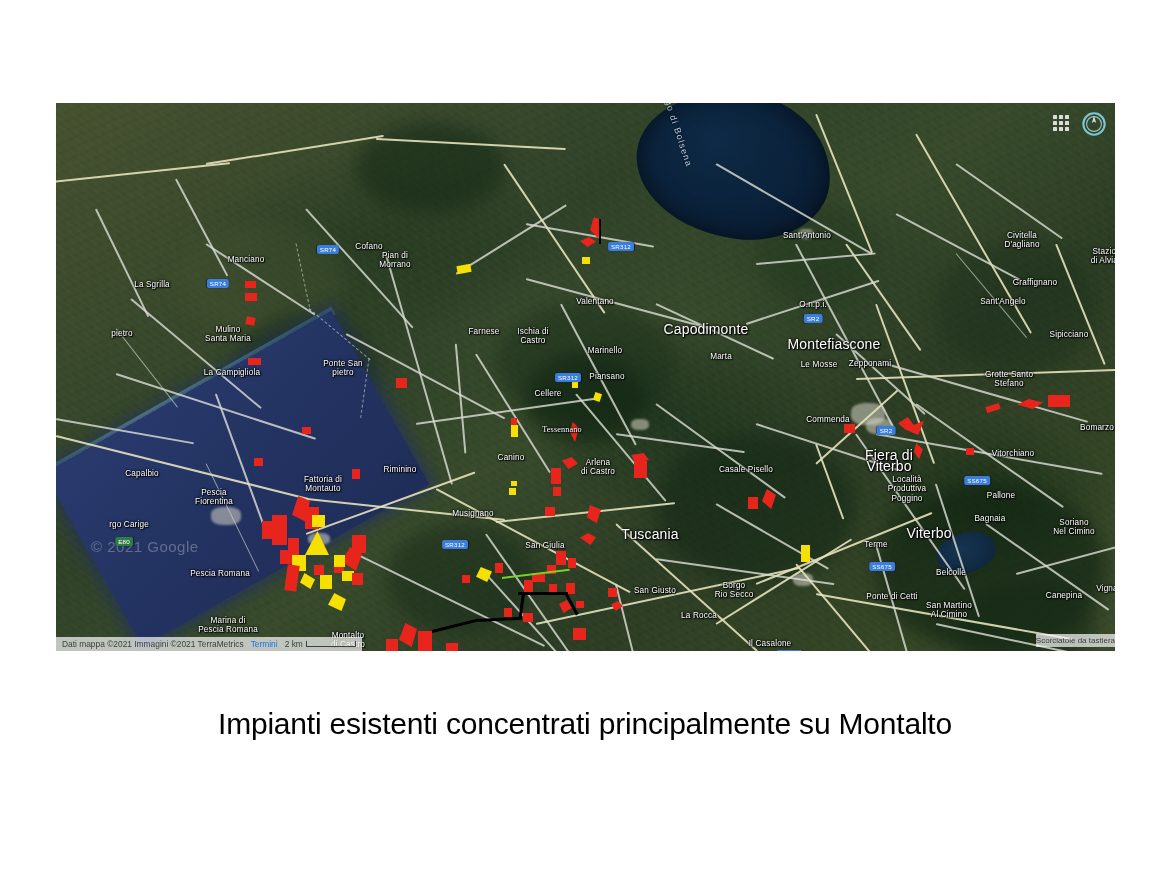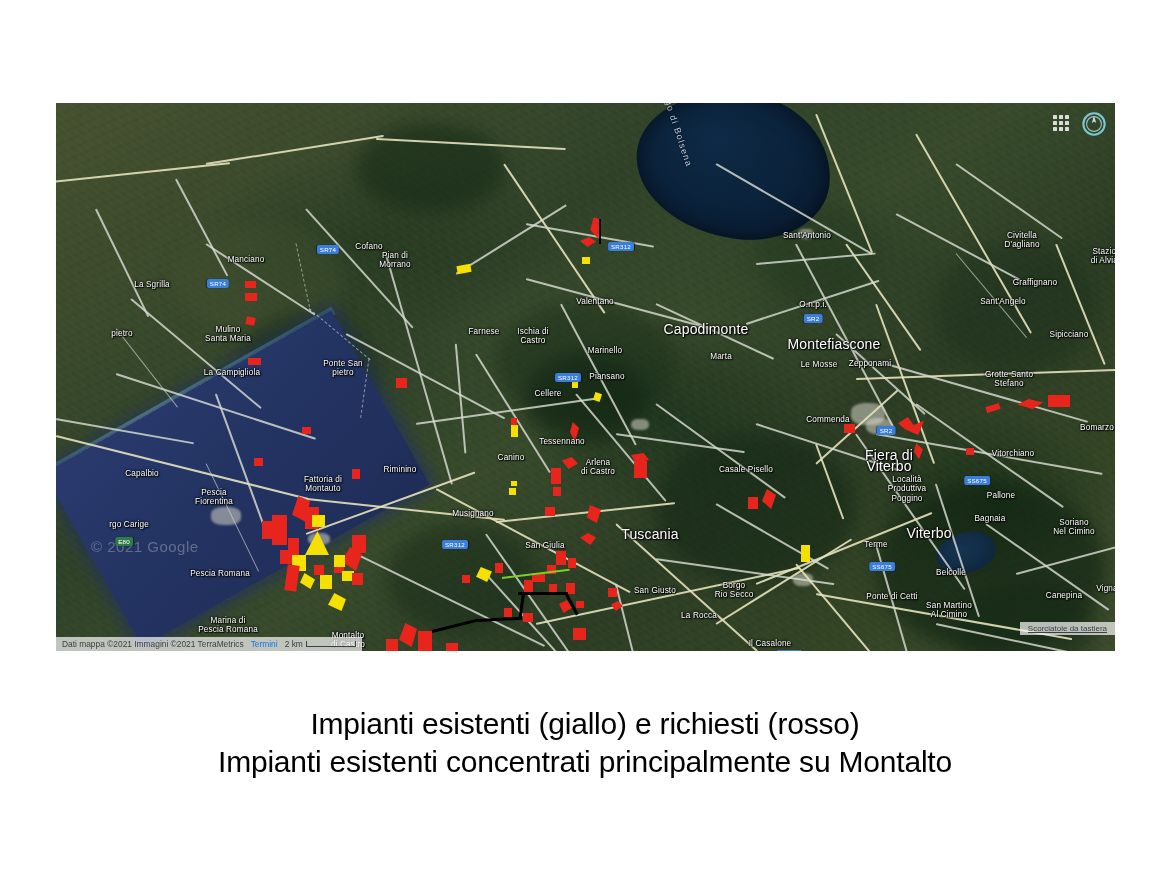--- a/index.html
+++ b/index.html
@@ -104,25 +104,24 @@
     display:flex;align-items:center;gap:7px;
     background:rgba(245,245,245,.72);padding:0 6px;
     font-size:8.4px;color:#3c4043;font-family:"Liberation Sans",sans-serif;
     white-space:nowrap;
   }
   #attrib .terms{color:#1a73e8;}
   #attrib .scale-wrap{display:flex;align-items:center;gap:3px;}
   .scale-bar{width:48px;height:5px;border:1.2px solid #3c4043;border-top:none;}
 
   #kbd{
-    position:absolute;right:0;bottom:16px;height:13px;
-    background:rgba(245,245,245,.72);padding:0 8px;
+    position:absolute;right:0;bottom:4px;height:13px;
+    background:rgba(245,245,245,.72);padding:0 0;
     font-size:8px;color:#3c4043;display:flex;align-items:center;
     white-space:nowrap;
-    text-decoration:underline;
   }
 
   #fs-icon{position:absolute;right:46px;top:12px;width:16px;height:16px;opacity:.92;}
   #compass{position:absolute;right:8px;top:8px;width:26px;height:26px;}
 
   
   #caption{
     position:absolute;left:0;top:705px;width:1170px;text-align:center;
     color:#000;font-family:"Liberation Sans",sans-serif;
   }
@@ -355,21 +354,21 @@
       <div class="lbl" style="left: 176px; top: 265px;">La Campigliola</div>
       <div class="lbl" style="left: 287px; top: 256px;">Ponte San
 pietro</div>
       <div class="lbl" style="left: 428px; top: 224px;">Farnese</div>
       <div class="lbl" style="left: 477px; top: 224px;">Ischia di
 Castro</div>
       <div class="lbl" style="left: 539px; top: 194px;">Valentano</div>
       <div class="lbl" style="left: 549px; top: 243px;">Marinello</div>
       <div class="lbl" style="left: 551px; top: 269px;">Piansano</div>
       <div class="lbl" style="left: 492px; top: 286px;">Cellere</div>
-      <div class="lbl" style="left: 506px; top: 334px;">Tessennano</div>
+      <div class="lbl" style="left: 506px; top: 322px; font-family: Liberation Serif, serif;">Tessennano</div>
       <div class="lbl" style="left: 455px; top: 350px;">Canino</div>
       <div class="lbl" style="left: 542px; top: 355px;">Arlena
 di Castro</div>
       <div class="lbl big" style="left: 650px; top: 221px;">Capodimonte</div>
       <div class="lbl" style="left: 665px; top: 249px;">Marta</div>
       <div class="lbl" style="left: 751px; top: 128px;">Sant'Antonio</div>
       <div class="lbl" style="left: 757px; top: 197px;">O.n.p.i.</div>
       <div class="lbl big" style="left: 778px; top: 236px;">Montefiascone</div>
       <div class="lbl" style="left: 763px; top: 257px;">Le Mosse</div>
       <div class="lbl" style="left: 814px; top: 256px;">Zepponami</div>
@@ -465,15 +464,14 @@
     </g>
   </svg>
   <svg id="compass" viewBox="0 0 28 28">
     <circle cx="14" cy="14" r="11.5" fill="none" stroke="#7fd8ea" stroke-width="2.2" opacity=".9"></circle>
     <circle cx="14" cy="14" r="8" fill="none" stroke="#bfeaf5" stroke-width="1.2" opacity=".75"></circle>
     <path d="M14 5 L16.4 13 L14 11.4 L11.6 13 Z" fill="#d9f3fa" opacity=".9"></path>
   </svg>
 </div>
 
 <div id="caption">
-  <div class="l1">Impianti esistenti (giallo) e richiesti (rosso)</div>
   <div class="l2">Impianti esistenti concentrati principalmente su Montalto</div>
 </div>
 
 </body></html>

